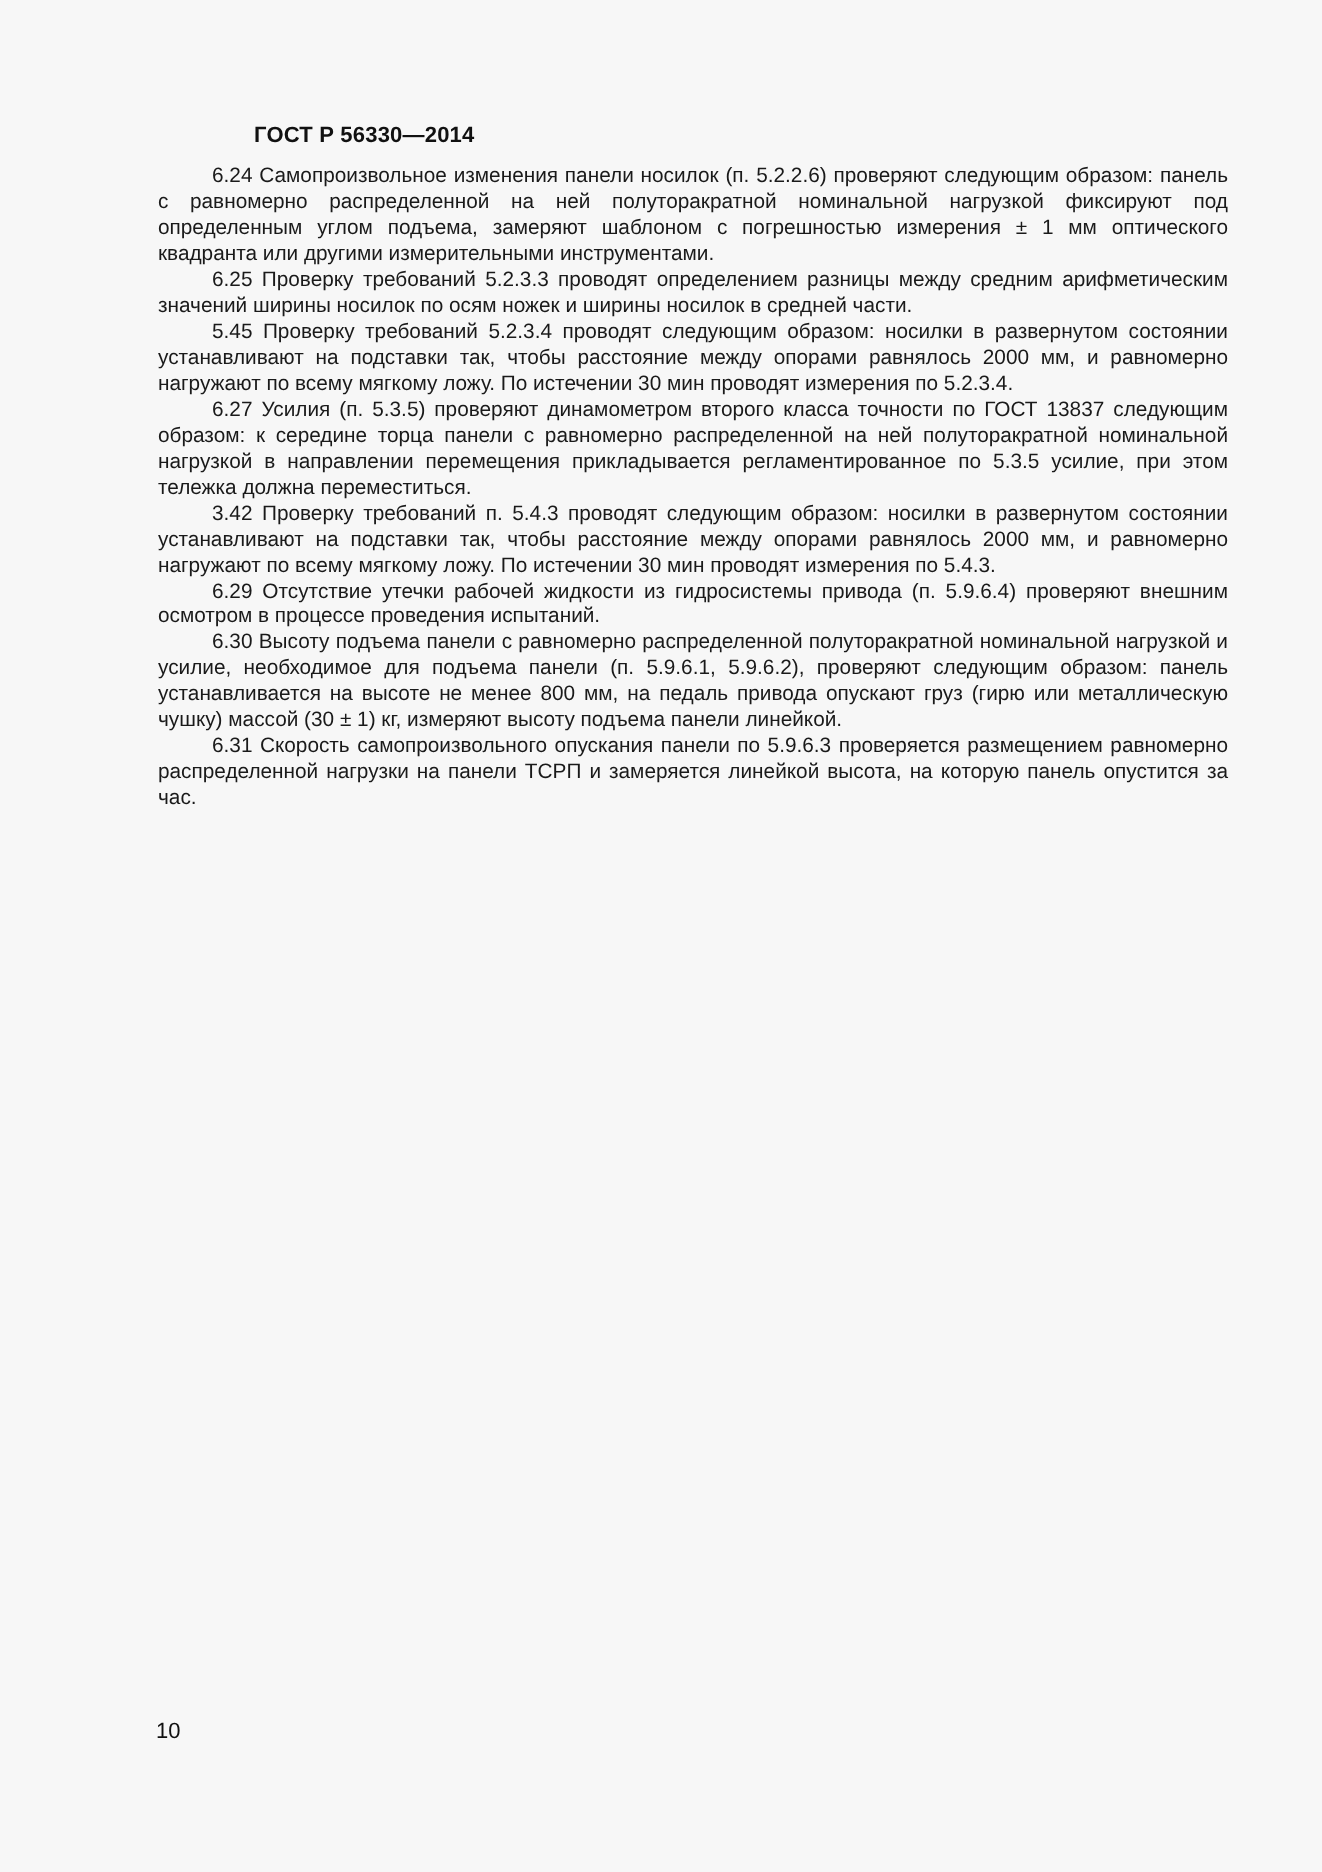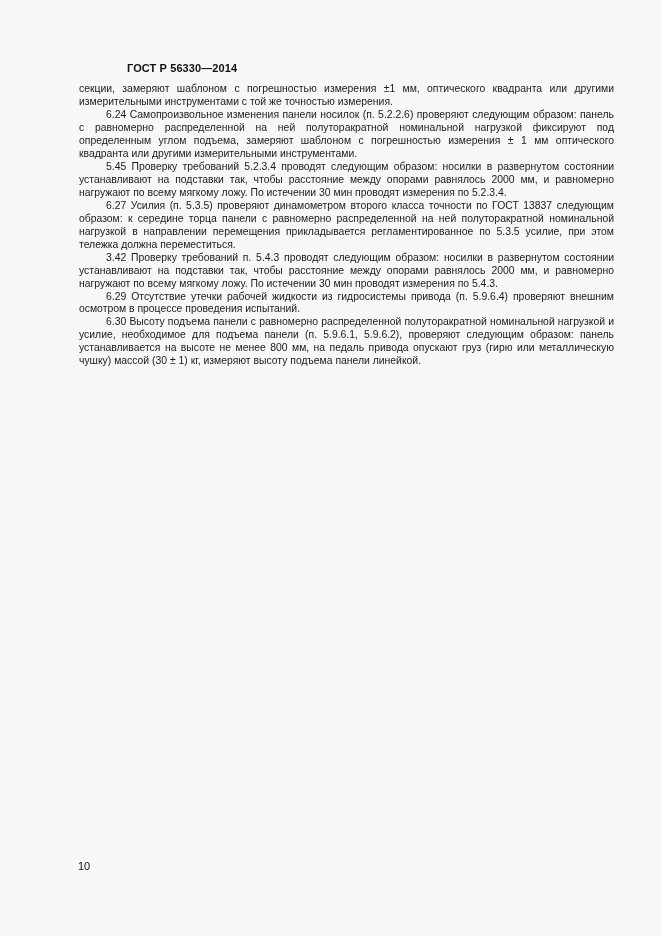--- a/index.html
+++ b/index.html
@@ -49,22 +49,23 @@
       color: #111;
       text-align: center;
     }
   </style>
 </head>
 <body>
 
 <div class="doc-header">ГОСТ Р 56330—2014</div>
 
 <div class="doc-body">
-  <p>секции, замеряют шаблоном с погрешностью измерения ±1 мм, оптического квадранта или другими измерительными инструментами с той же точностью измерения.</p>
   <p class="indent">6.24 Самопроизвольное изменения панели носилок (п. 5.2.2.6) проверяют следующим образом: панель с равномерно распределенной на ней полуторакратной номинальной нагрузкой фиксируют под определенным углом подъема, замеряют шаблоном с погрешностью измерения ± 1 мм оптического квадранта или другими измерительными инструментами.</p>
+  <p class="indent">6.25 Проверку требований 5.2.3.3 проводят определением разницы между средним арифметическим значений ширины носилок по осям ножек и ширины носилок в средней части.</p>
   <p class="indent">5.45 Проверку требований 5.2.3.4 проводят следующим образом: носилки в развернутом состоянии устанавливают на подставки так, чтобы расстояние между опорами равнялось 2000 мм, и равномерно нагружают по всему мягкому ложу. По истечении 30 мин проводят измерения по 5.2.3.4.</p>
   <p class="indent">6.27 Усилия (п. 5.3.5) проверяют динамометром второго класса точности по ГОСТ 13837 следующим образом: к середине торца панели с равномерно распределенной на ней полуторакратной номинальной нагрузкой в направлении перемещения прикладывается регламентированное по 5.3.5 усилие, при этом тележка должна переместиться.</p>
   <p class="indent">3.42 Проверку требований п. 5.4.3 проводят следующим образом: носилки в развернутом состоянии устанавливают на подставки так, чтобы расстояние между опорами равнялось 2000 мм, и равномерно нагружают по всему мягкому ложу. По истечении 30 мин проводят измерения по 5.4.3.</p>
   <p class="indent">6.29 Отсутствие утечки рабочей жидкости из гидросистемы привода (п. 5.9.6.4) проверяют внешним осмотром в процессе проведения испытаний.</p>
   <p class="indent">6.30 Высоту подъема панели с равномерно распределенной полуторакратной номинальной нагрузкой и усилие, необходимое для подъема панели (п. 5.9.6.1, 5.9.6.2), проверяют следующим образом: панель устанавливается на высоте не менее 800 мм, на педаль привода опускают груз (гирю или металлическую чушку) массой (30 ± 1) кг, измеряют высоту подъема панели линейкой.</p>
+  <p class="indent">6.31 Скорость самопроизвольного опускания панели по 5.9.6.3 проверяется размещением равномерно распределенной нагрузки на панели ТСРП и замеряется линейкой высота, на которую панель опустится за час.</p>
 </div>
 
 <div class="page-number">10</div>
 
 </body></html>

